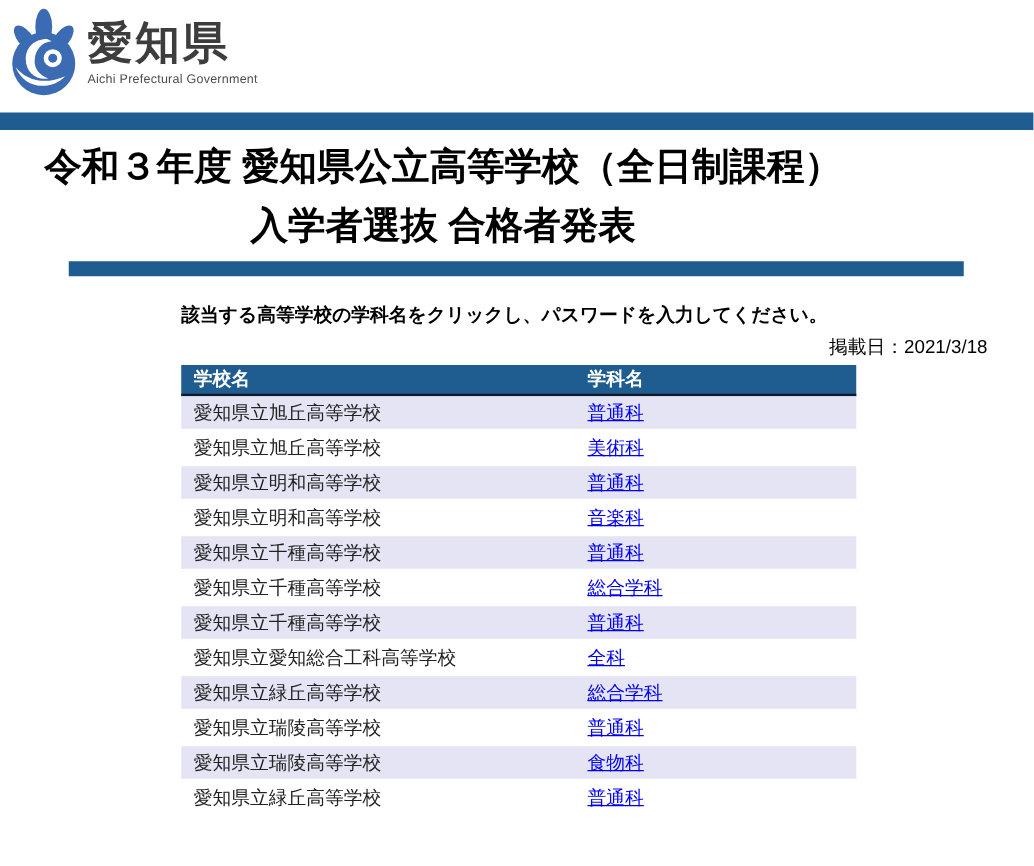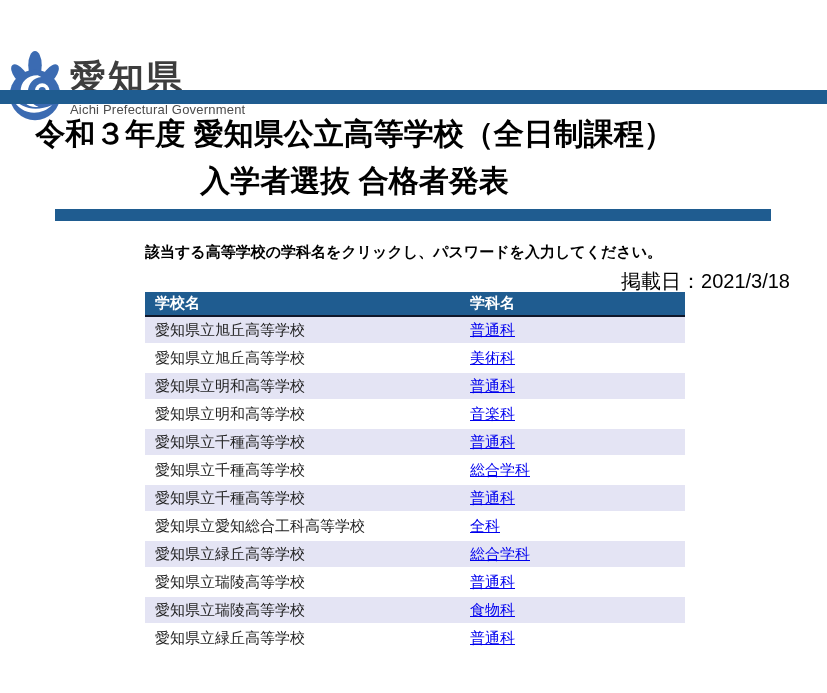--- a/index.html
+++ b/index.html
@@ -15,33 +15,32 @@
     background: #fff;
     overflow: hidden;
   }
 
   
   .logo-block {
     position: absolute;
     top: 6px; left: 8px;
     display: flex;
     align-items: flex-start;
-    margin-top: 44px;
   }
   .emblem { display: block; }
   .logo-text { margin-left: 8px; padding-top: 6px; }
   .logo-title {
     font-size: 36px;
     font-weight: 700;
     color: #3d3d3d;
     letter-spacing: 2px;
     line-height: 1.2;
   }
   .logo-subtitle {
-    font-size: 13px;
+    font-size: 10px;
     color: #4d4d4d;
     margin-top: 3px;
     letter-spacing: 0.2px;
   }
 
   
   .top-bar {
     position: absolute;
     top: 90px; left: 0;
     width: 827px; height: 14px;
@@ -72,21 +71,21 @@
     top: 243px; left: 145px;
     font-size: 15px;
     font-weight: 700;
     color: #000;
   }
   .published-date {
     position: absolute;
     top: 268px; left: 145px;
     width: 645px;
     text-align: right;
-    font-size: 20px;
+    font-size: 15px;
     color: #000;
   }
 
   
   table.results {
     position: absolute;
     top: 292px; left: 145px;
     width: 540px;
     border-collapse: separate;
     border-spacing: 0;

